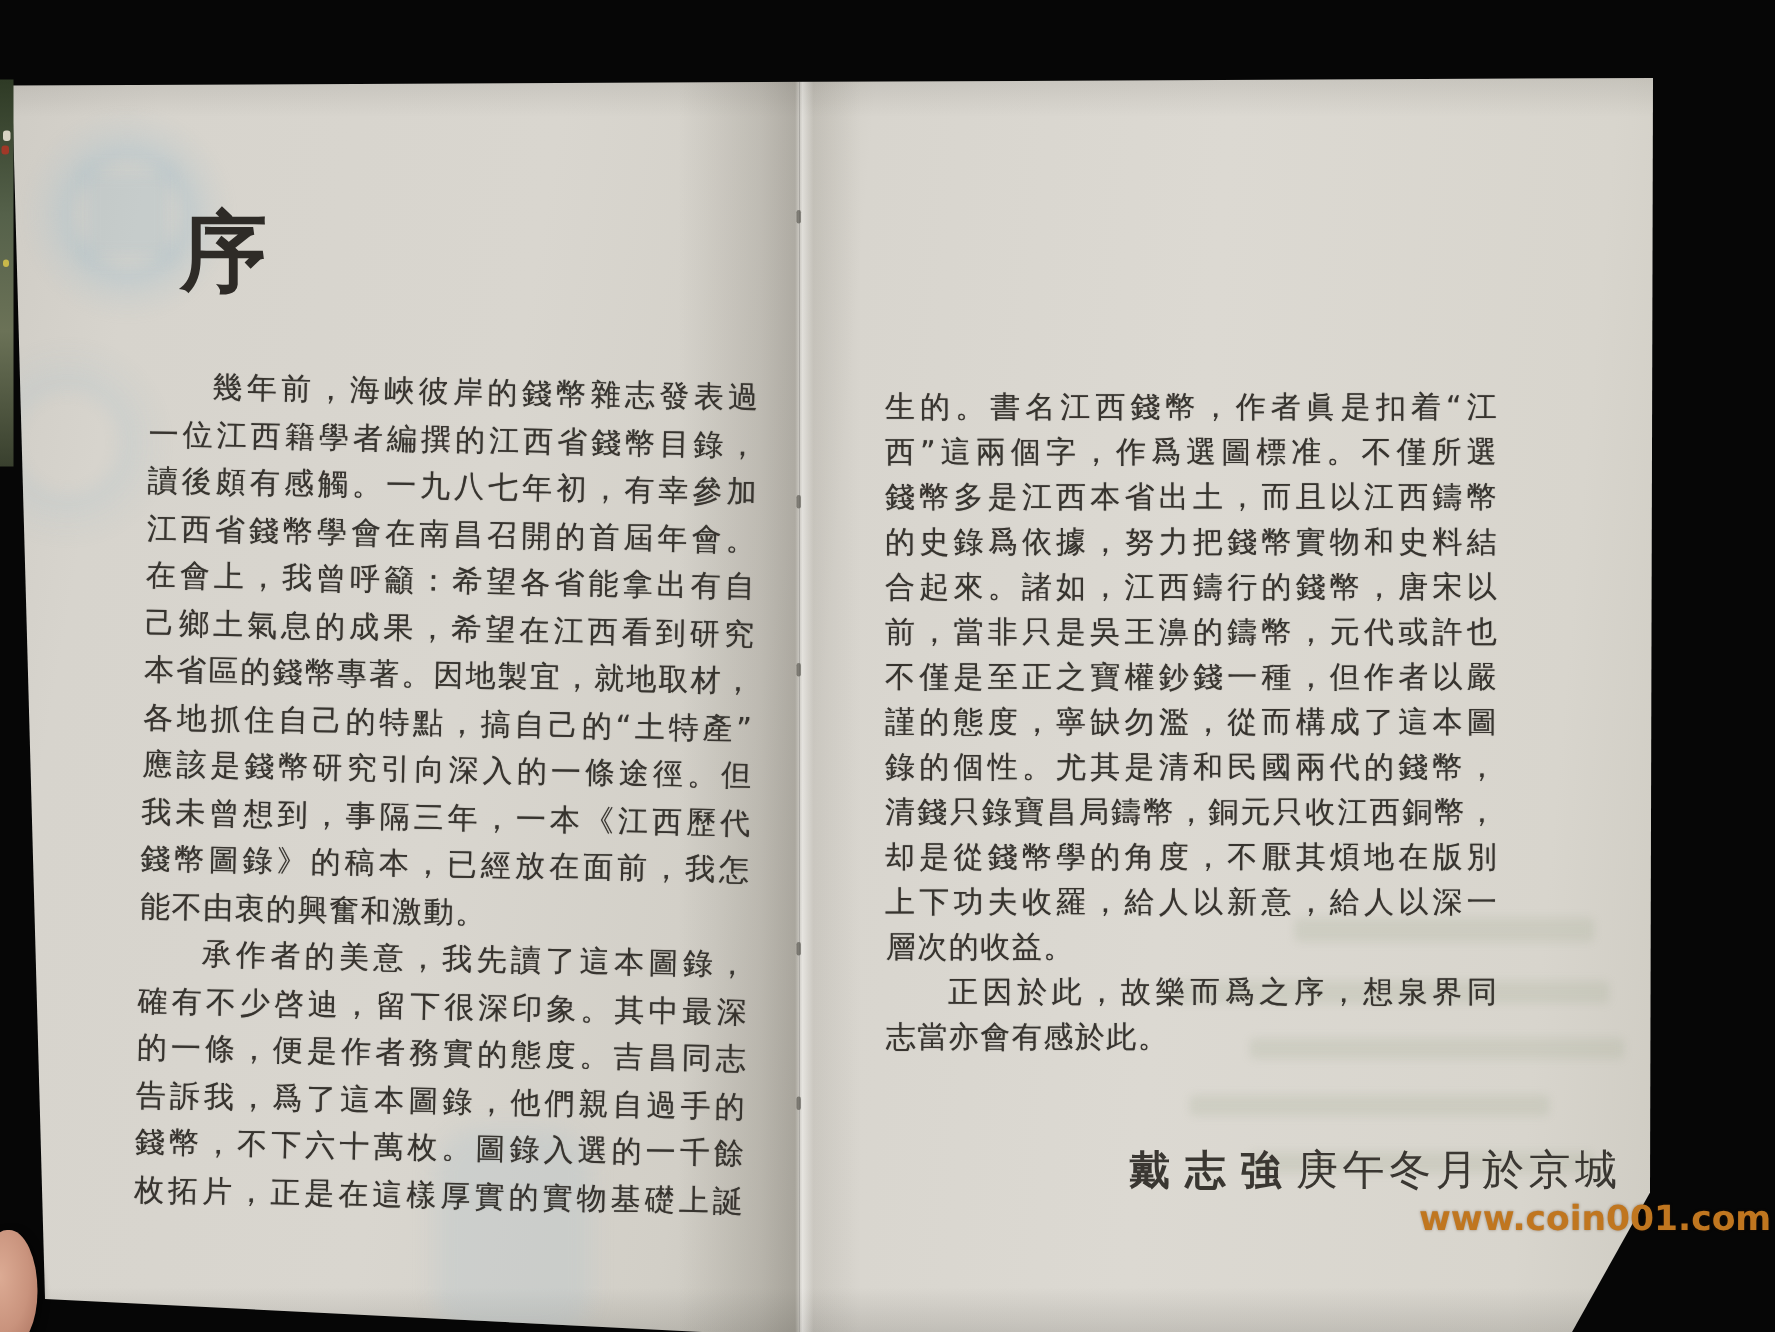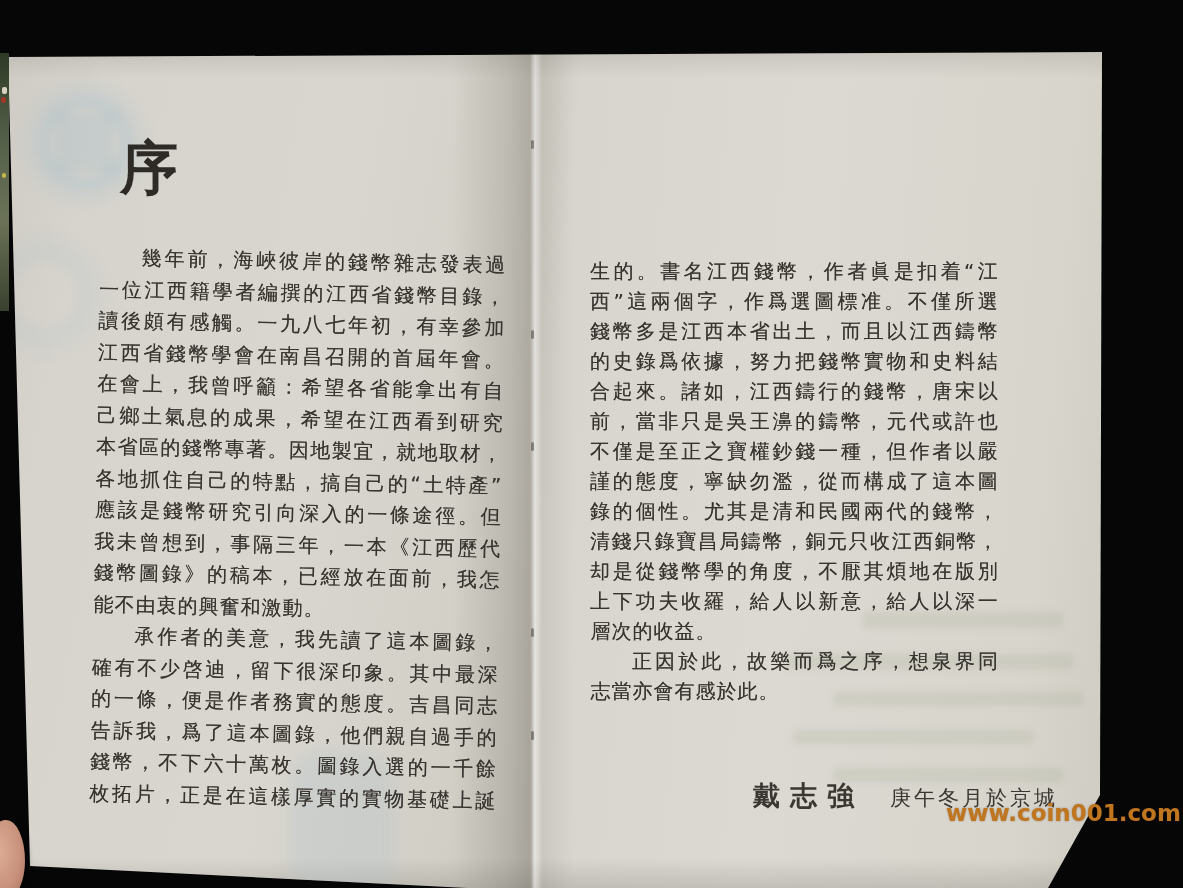--- a/index.html
+++ b/index.html
@@ -41,24 +41,24 @@
   .text-col{position:absolute;z-index:5;color:#37342f;text-shadow:0 0 .6px rgba(55,52,47,.65);}
   .col-left{left:92px;top:190px;width:406px;transform:rotate(1.1deg);transform-origin:top left;}
   .col-right{left:57px;top:204px;width:408px;}
   .line{display:flex;align-items:center;font-size:20px;white-space:nowrap;}
   .page-left .line{height:31.5px;}
   .page-right .line{height:30px;}
   .line.just{justify-content:space-between;}
   .line.plain span{display:inline-block;width:21px;text-align:center;}
   .line.indent{padding-left:42px;}
 
-  .signature{position:absolute;left:220px;top:726px;z-index:5;display:flex;
-    align-items:baseline;gap:26px;color:#3a3732;}
+  .signature{position:absolute;left:220px;top:709px;z-index:5;display:flex;
+    align-items:baseline;color:#3a3732;}
   .sig-name{font-size:27px;font-weight:600;letter-spacing:10px;}
-  .sig-date{font-size:21px;letter-spacing:3px;}
+  .sig-date{font-size:28px;letter-spacing:3px;}
 
   
   .edge-sliver{position:absolute;left:0;top:53px;width:9px;height:258px;z-index:2;
     background:linear-gradient(to bottom,#2e3a25 0%,#55614a 35%,#6b7257 65%,#39402e 100%);}
   .edge-dot{position:absolute;border-radius:2px;}
   .thumb{position:absolute;left:-11px;top:820px;width:36px;height:78px;z-index:6;
     border-radius:50% 60% 55% 50%;
     background:radial-gradient(ellipse at 30% 40%,#dcab94 0%,#c9937d 55%,#a9705c 100%);
     box-shadow:2px 2px 6px rgba(0,0,0,.6);}
   .watermark{position:absolute;left:946px;top:800px;z-index:9;font-size:23px;font-weight:700;

